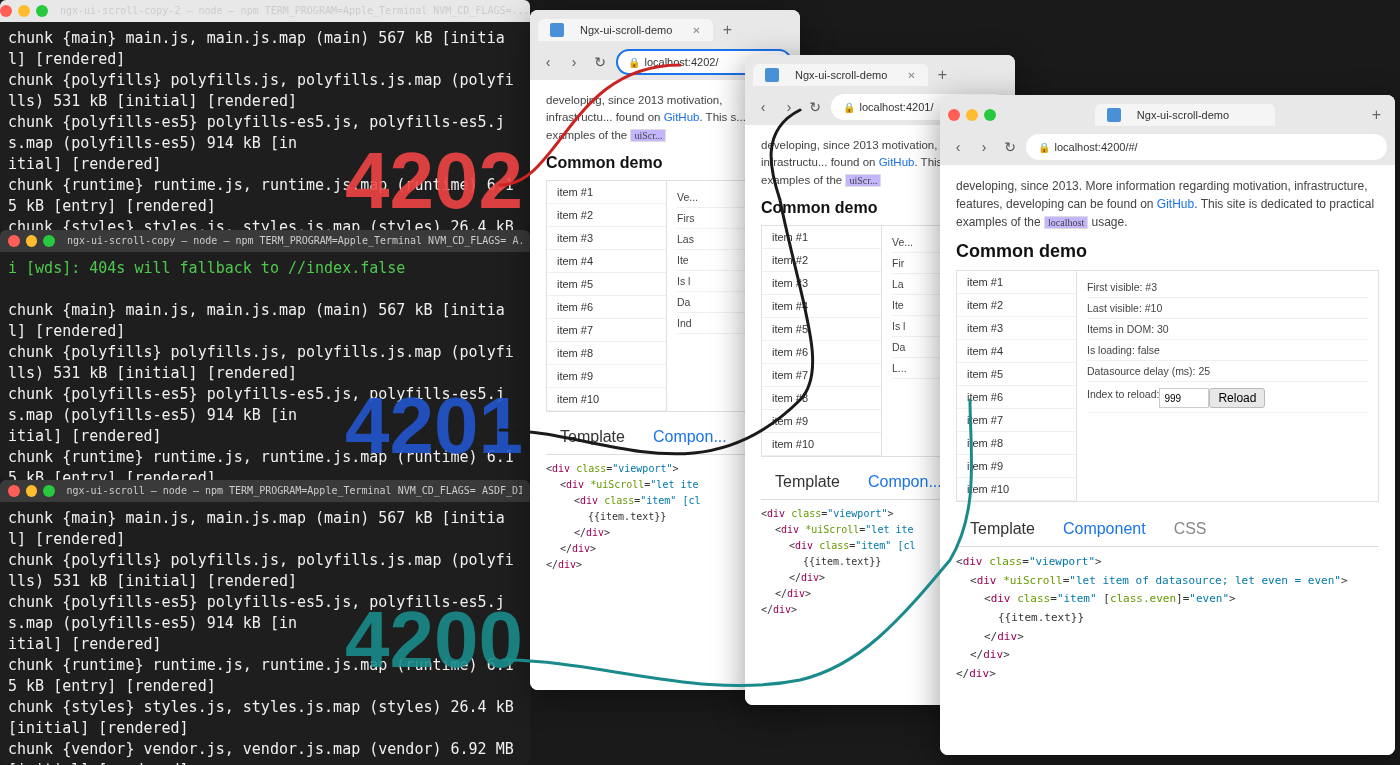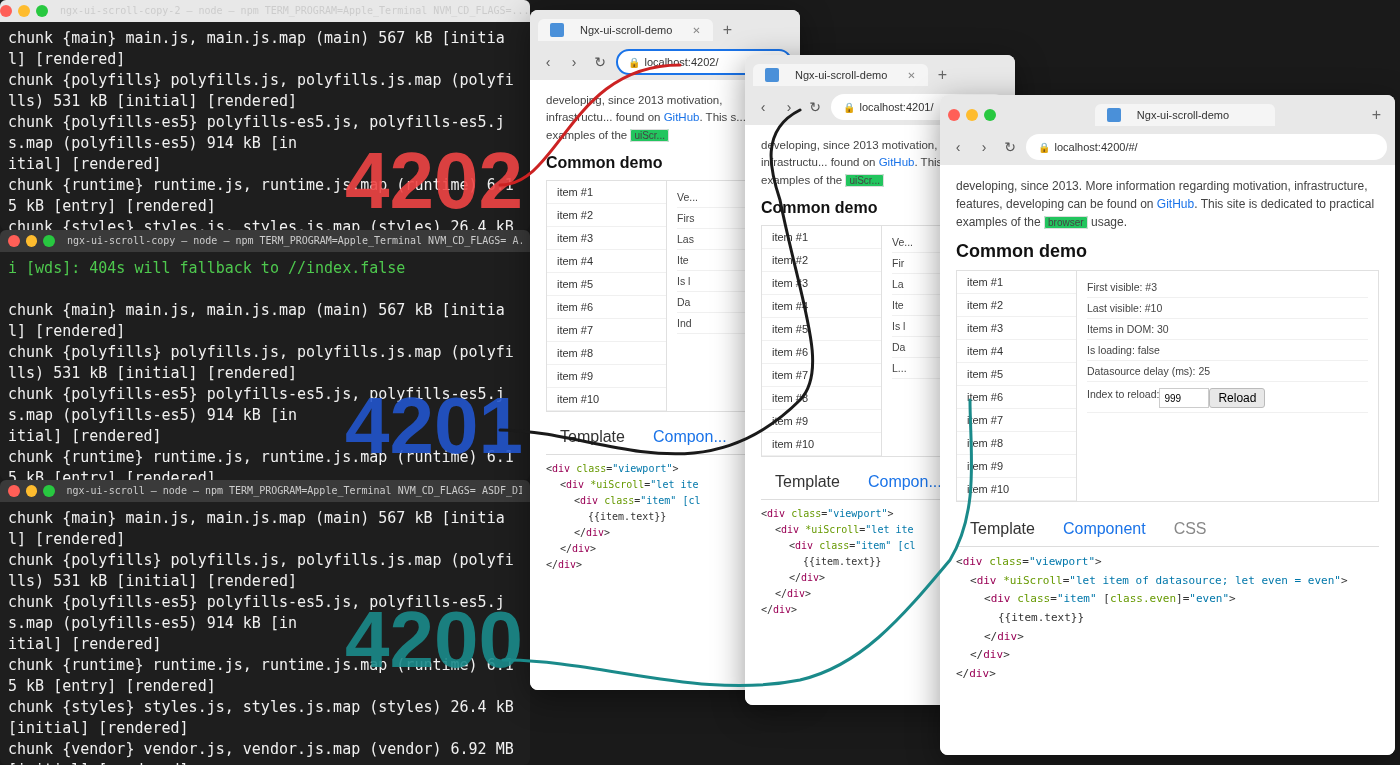--- a/index.html
+++ b/index.html
@@ -173,24 +173,24 @@
 
     
     .demo-intro {
       font-size: 11.5px;
       line-height: 1.5;
       color: #444;
       margin-bottom: 10px;
     }
     .demo-intro a { color: #1a73e8; text-decoration: none; }
     code.inline {
-      background: #22c55e;
+      background: #c4b5fd;
       border: 1px solid #ddd;
       padding: 0 3px;
-      font-family: Liberation Sans, sans-serif;
+      font-family: Liberation Serif, serif;
       font-size: 10px;
       border-radius: 2px;
     }
     .demo-title {
       font-size: 16px;
       font-weight: bold;
       color: #111;
       margin-bottom: 8px;
     }
     .demo-table {
@@ -506,21 +506,21 @@
       <span class="nav-btn">‹</span>
       <span class="nav-btn">›</span>
       <span class="nav-btn">↻</span>
       <div class="address-bar">
         <span class="address-lock">🔒</span>
         <span>localhost:4200/#/</span>
       </div>
     </div>
   </div>
   <div class="browser-content" style="overflow-y:auto;">
-    <p class="demo-intro" style="font-size:12px;">developing, since 2013. More information regarding motivation, infrastructure, features, developing can be found on <a style="color:#1a73e8;">GitHub</a>. This site is dedicated to practical examples of the <code class="inline">browser</code> usage.</p>
+    <p class="demo-intro" style="font-size:12px;">developing, since 2013. More information regarding motivation, infrastructure, features, developing can be found on <a style="color:#1a73e8;">GitHub</a>. This site is dedicated to practical examples of the <code class="inline">localhost</code> usage.</p>
     <div class="demo-title" style="font-size:18px;">Common demo</div>
     <div class="demo-table" style="margin-bottom:12px;">
       <div class="demo-list">
         <div class="demo-list-item">item #1</div>
         <div class="demo-list-item">item #2</div>
         <div class="demo-list-item">item #3</div>
         <div class="demo-list-item">item #4</div>
         <div class="demo-list-item">item #5</div>
         <div class="demo-list-item">item #6</div>
         <div class="demo-list-item">item #7</div>

